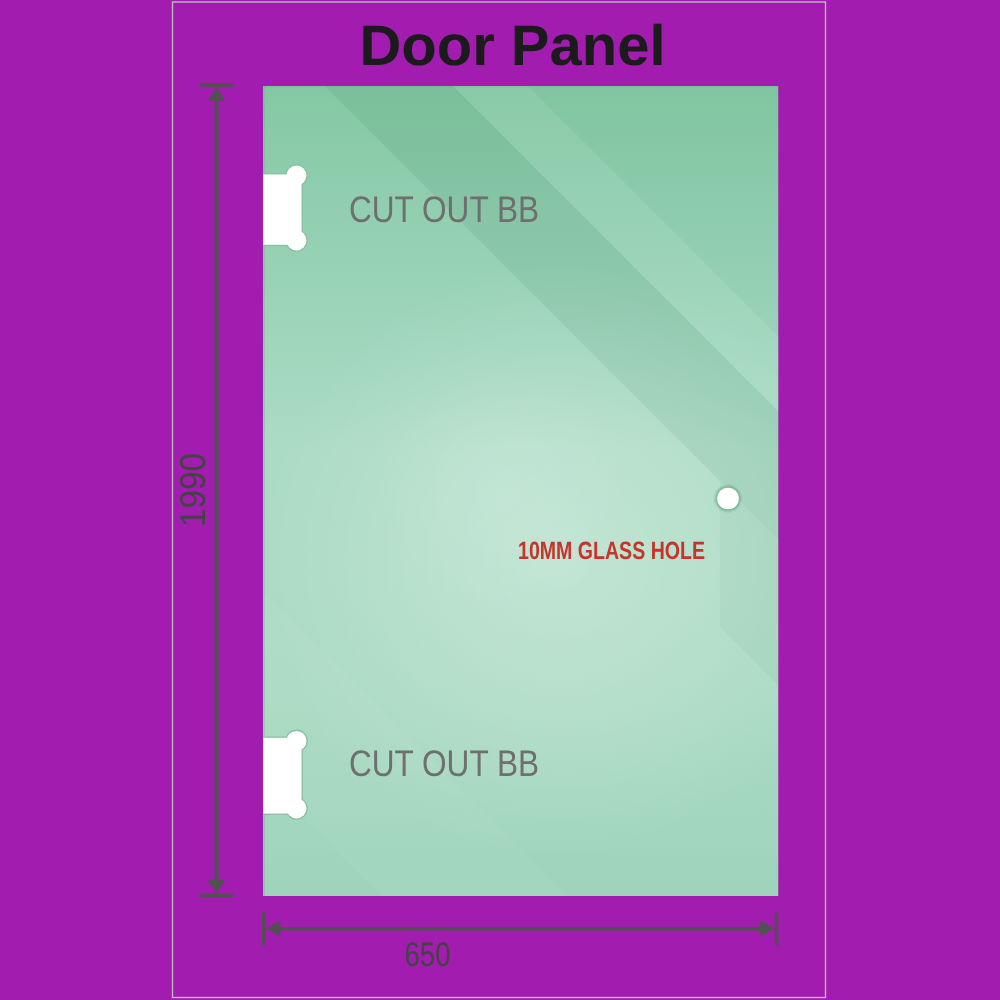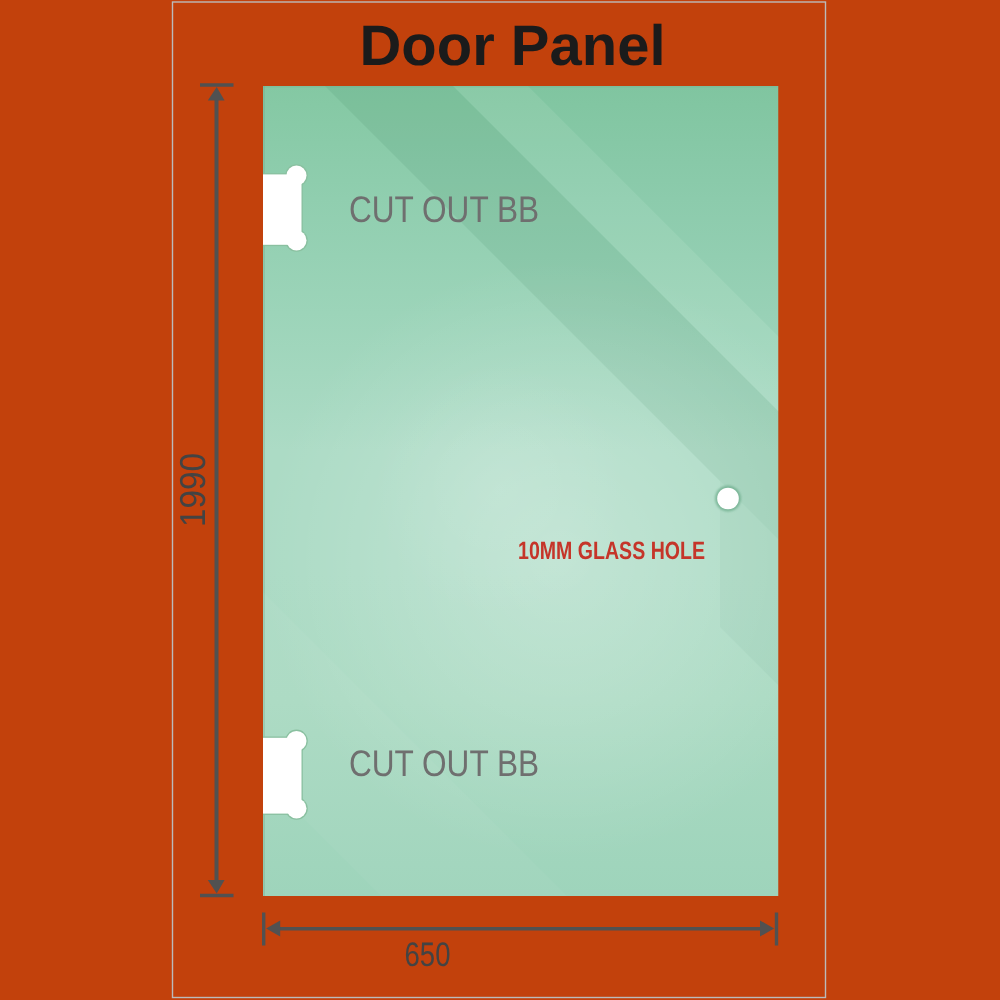--- a/index.html
+++ b/index.html
@@ -1,16 +1,16 @@
 <!DOCTYPE html>
 <html><head>
 <meta charset="utf-8">
 <style>
   html,body{margin:0;padding:0;background:#ffffff;}
-  .page{-webkit-font-smoothing:antialiased;position:relative;width:1000px;height:1000px;background:#c2410c;overflow:hidden;
+  .page{-webkit-font-smoothing:antialiased;position:relative;width:1000px;height:1000px;background:#a21caf;overflow:hidden;
         font-family:"Liberation Sans",sans-serif;}
   svg{position:absolute;left:0;top:0;} text{-webkit-font-smoothing:antialiased;text-rendering:geometricPrecision;}
 </style>
 </head>
 <body>
 <div class="page">
 <svg width="1000" height="1000" viewBox="0 0 1000 1000">
   <defs>
     <linearGradient id="gbase" gradientUnits="userSpaceOnUse" x1="263" y1="86" x2="263" y2="896">
       <stop offset="0" stop-color="#84c8a3"></stop>

